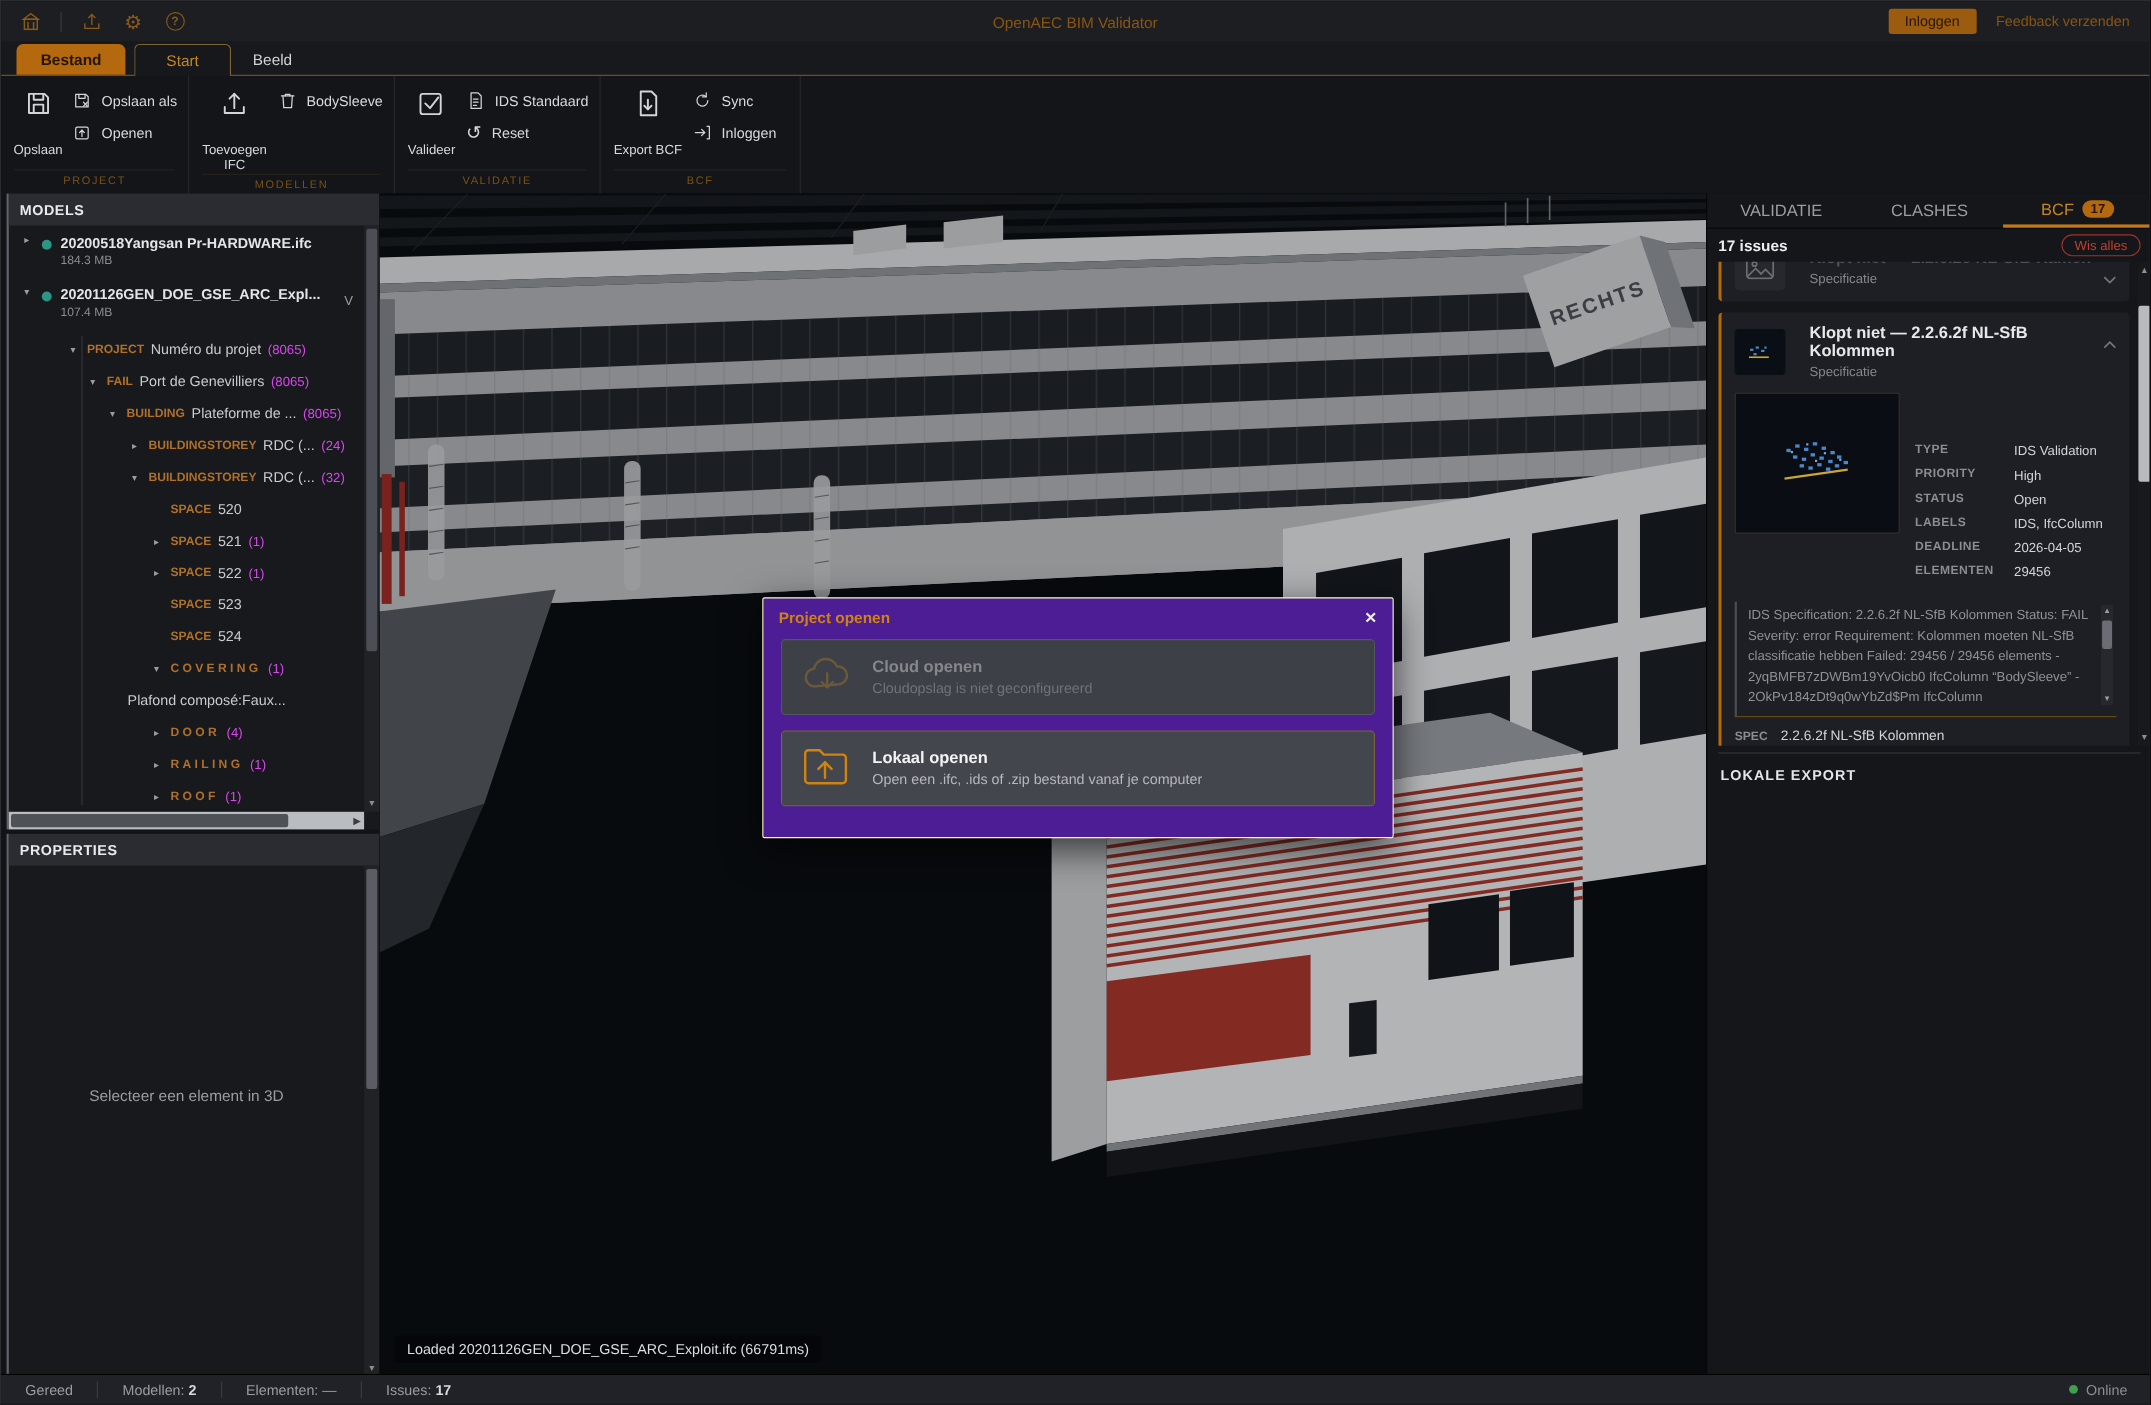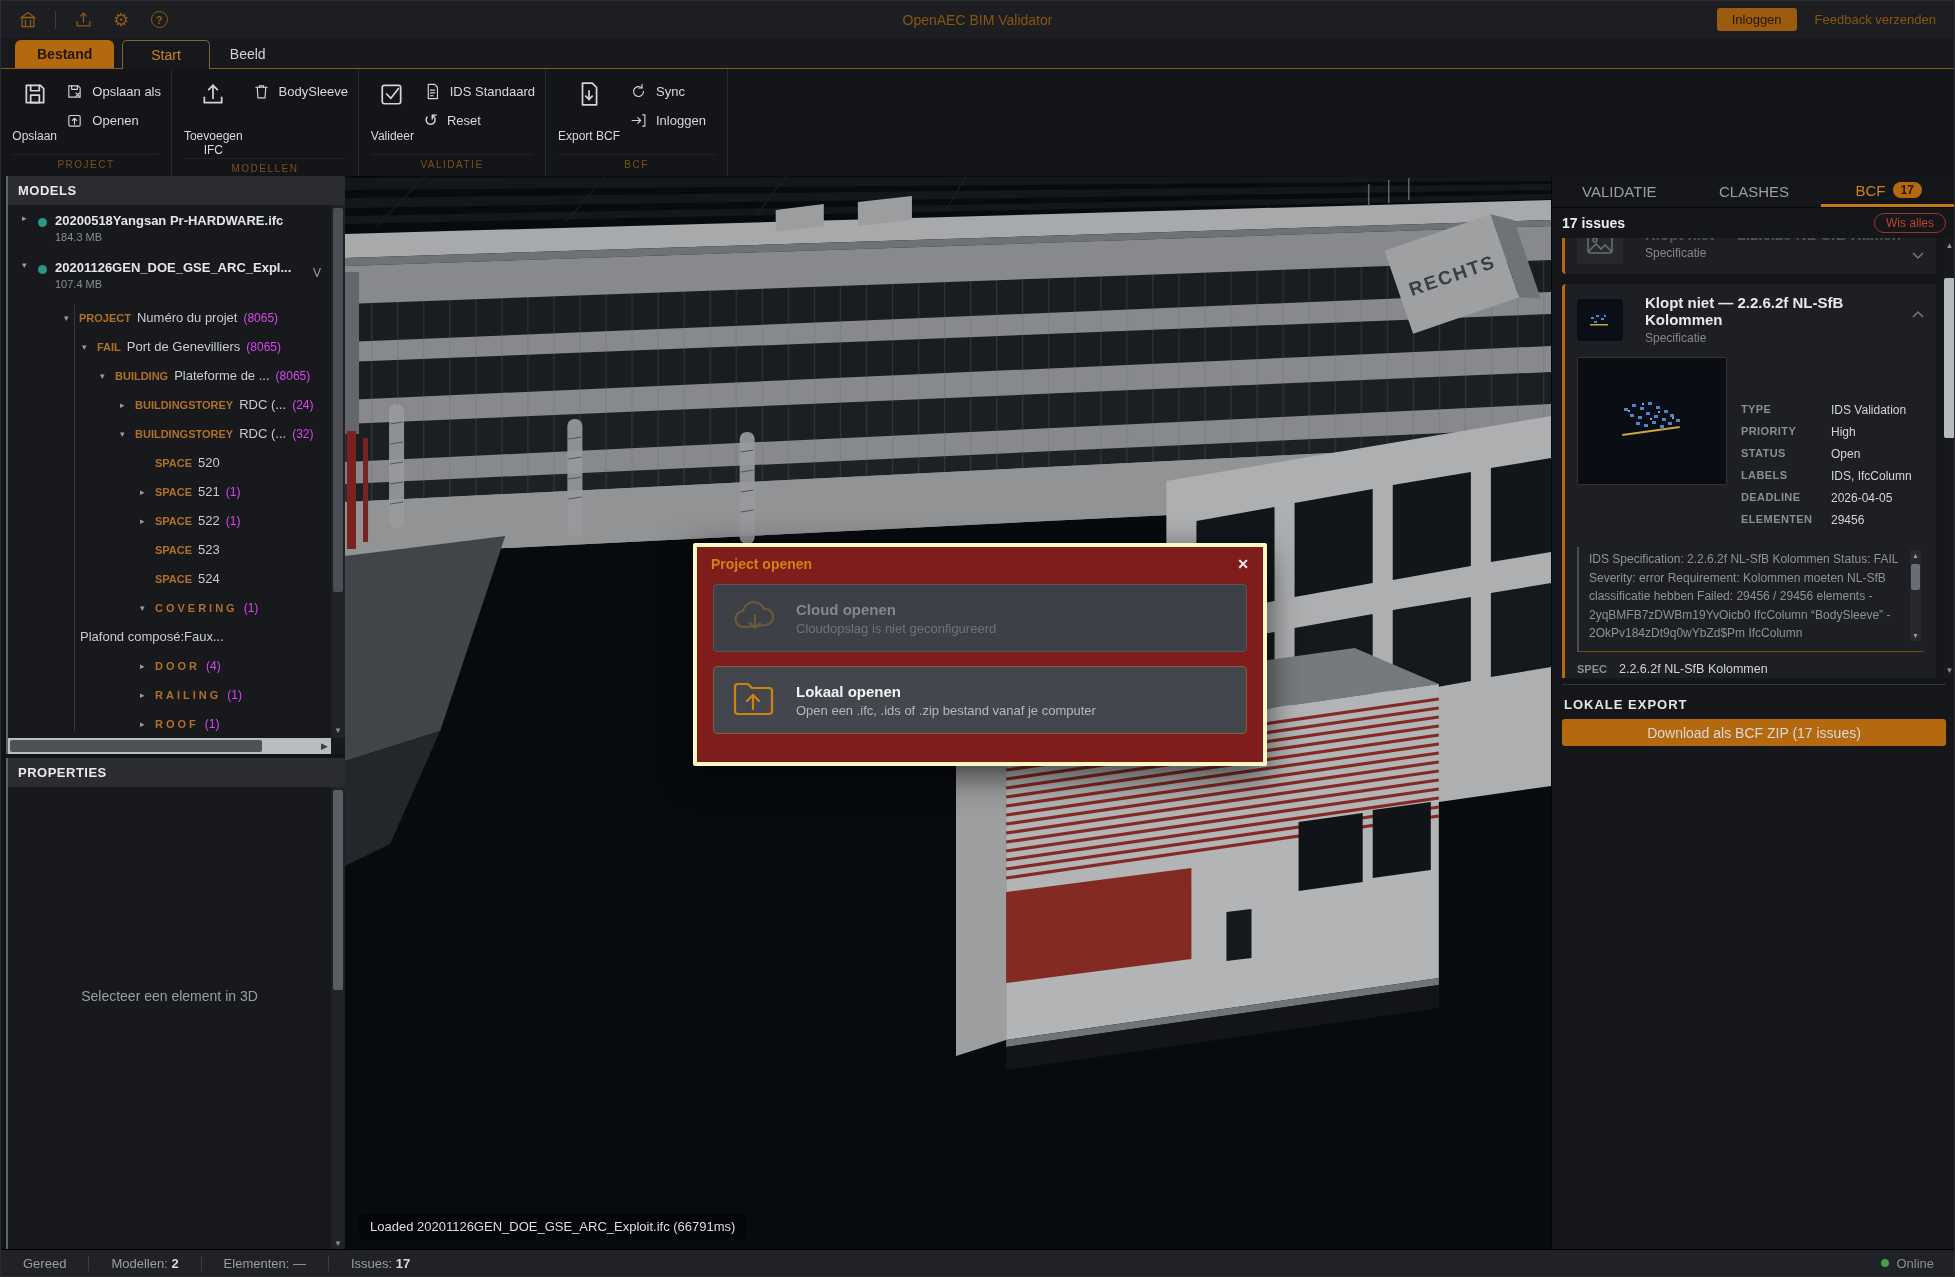--- a/index.html
+++ b/index.html
@@ -51,21 +51,21 @@
   .fdot { width:9px; height:9px; border-radius:50%; background:#2d9584; margin:5px 8px 0 1px; flex:none; }
   .fcol { display:flex; flex-direction:column; gap:3px; }
   .fname { color:#e4e5e7; font-weight:bold; font-size:13px; }
   .fsize { color:#8a8d91; font-size:11px; }
   .fcheck { position:absolute; right:10px; top:10px; color:#9a9da2; font-size:12px; }
   .ttype { color:#b0702a; font-weight:bold; font-size:11px; margin-right:6px; }
   .spaced .ttype { letter-spacing:3px; }
   .tname { color:#c9cbce; font-size:13px; margin-right:6px; }
   .tcount { color:#d946ef; font-size:12px; }
   .lv0 { padding-left:14px; } .lv2 { padding-left:56px; } .lv3 { padding-left:74px; }
-  .lv4 { padding-left:92px; } .lv5 { padding-left:112px; } .lv6 { padding-left:132px; } .lv7 { padding-left:72px; }
+  .lv4 { padding-left:92px; } .lv5 { padding-left:112px; } .lv6 { padding-left:132px; } .lv7 { padding-left:108px; }
 
   .vscroll { position:absolute; right:0; width:14px; background:#202226; }
   .models .vscroll { top:29px; bottom:16px; }
   .vthumb { position:absolute; left:2px; right:2px; background:#4b4e54; border-radius:2px; }
   .sarrow { position:absolute; left:0; right:0; text-align:center; color:#8a8d91; font-size:8px; }
   .hscroll { position:absolute; left:0; right:14px; bottom:0; height:16px; background:#b9bcc0; }
   .hthumb { position:absolute; left:2px; top:2px; bottom:2px; width:78%; background:#4e5156; border-radius:2px; }
   .harrow { position:absolute; right:3px; top:3px; color:#3a3d42; font-size:9px; }
 
   .props-empty { position:absolute; left:0; right:14px; top:230px; text-align:center; color:#9a9da2; font-size:14px; }
@@ -119,21 +119,21 @@
 
   
   .statusbar { position:absolute; left:0; bottom:0; width:100%; height:27px; background:#202227; border-top:1px solid #000; display:flex; align-items:center; font-size:13px; color:#9a9da2; }
   .sb-item { padding:0 22px; }
   .sb-item + .sb-item { border-left:1px solid #3a3d42; }
   .sb-val { color:#d8d9db; font-weight:bold; }
   .sb-right { margin-left:auto; margin-right:20px; display:flex; align-items:center; gap:7px; color:#8a8d91; }
   .dot-online { width:8px; height:8px; border-radius:50%; background:#3f9f4f; }
 
   
-  .modal { position:absolute; left:692px; top:542px; width:574px; background:#7f1d1d; border:4px solid #fef9c3; border-radius:2px; box-shadow:0 10px 34px rgba(0,0,0,.65); padding-bottom:14px; }
+  .modal { position:absolute; left:692px; top:542px; width:574px; background:#4c1d95; border:1px solid #fef9c3; border-radius:2px; box-shadow:0 10px 34px rgba(0,0,0,.65); padding-bottom:14px; }
   .modal-h { display:flex; align-items:center; padding:9px 14px 10px 14px; }
   .modal-title { color:#d2820f; font-weight:bold; font-size:14px; }
   .modal-close { margin-left:auto; color:#eceded; font-size:14px; font-weight:bold; }
   .opt { margin:2px 16px 14px 16px; border-radius:4px; padding:12px 18px; display:flex; align-items:center; gap:18px; }
   .opt-local { background:#43464c; border:1px solid #7d6436; }
   .opt-cloud { background:#3d4046; border:1px solid #53565c; }
   .opt-icon svg { fill:none; stroke-width:2.2; stroke-linejoin:round; stroke-linecap:round; }
   .opt-local .opt-icon svg { stroke:#d2820f; }
   .opt-cloud .opt-icon svg { stroke:#8a6a33; opacity:.6; }
   .opt-t { font-weight:bold; font-size:15px; color:#f2f3f4; }
@@ -692,21 +692,20 @@
     </div>
 
     <div class="lscroll">
       <div class="sarrow" style="top:3px;">▲</div>
       <div class="lthumb"></div>
       <div class="sarrow" style="bottom:3px;">▼</div>
     </div>
 
     <div class="rp-divider"></div>
     <div class="lokale">LOKALE EXPORT</div>
-    <div class="dlbtn">Download als BCF ZIP (17 issues)</div>
   </div>
 
   <div class="statusbar">
     <span class="sb-item">Gereed</span>
     <span class="sb-item">
       <span>Modellen:</span>
       <span class="sb-val">2</span>
     </span>
     <span class="sb-item">
       <span>Elementen:</span>

